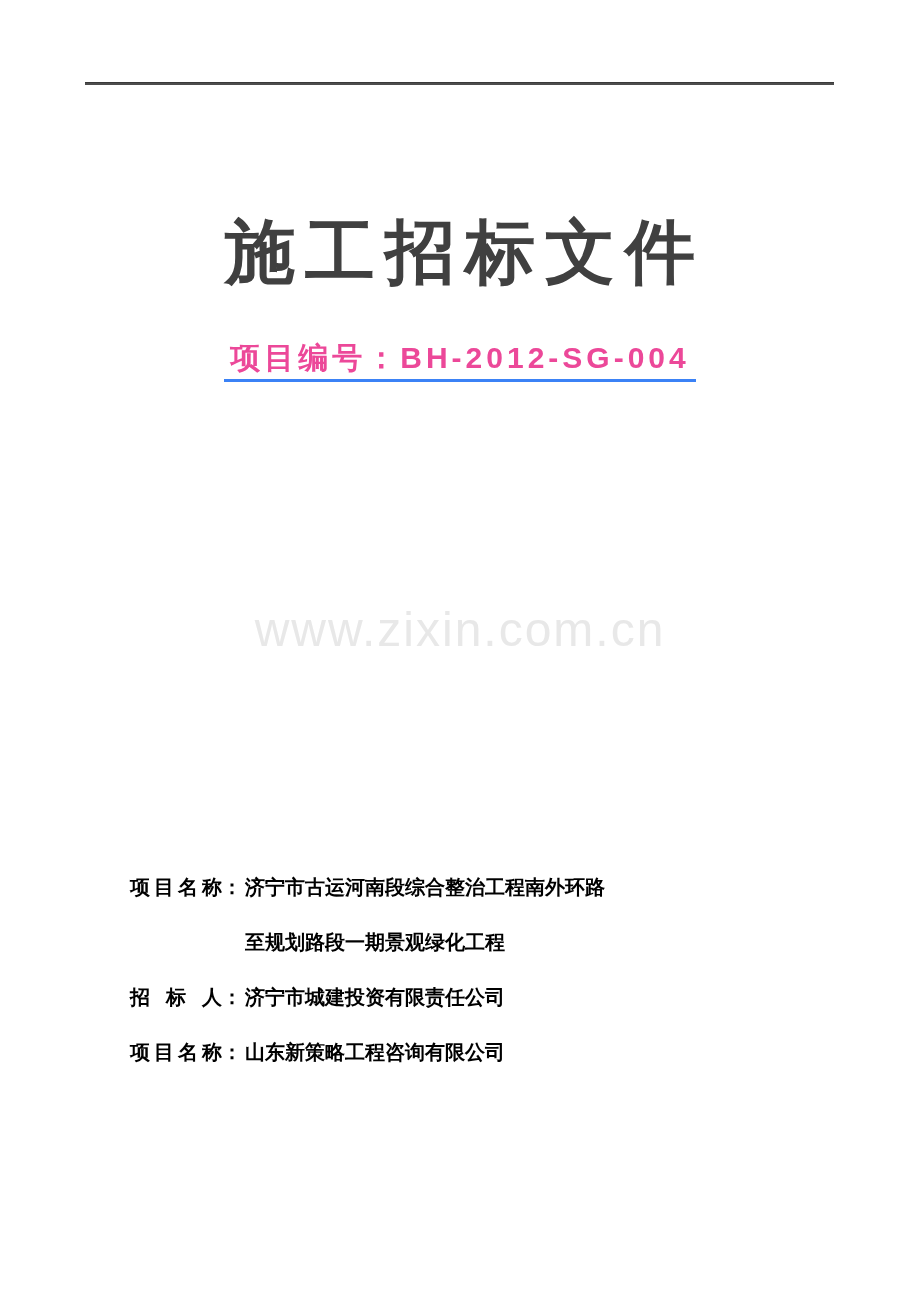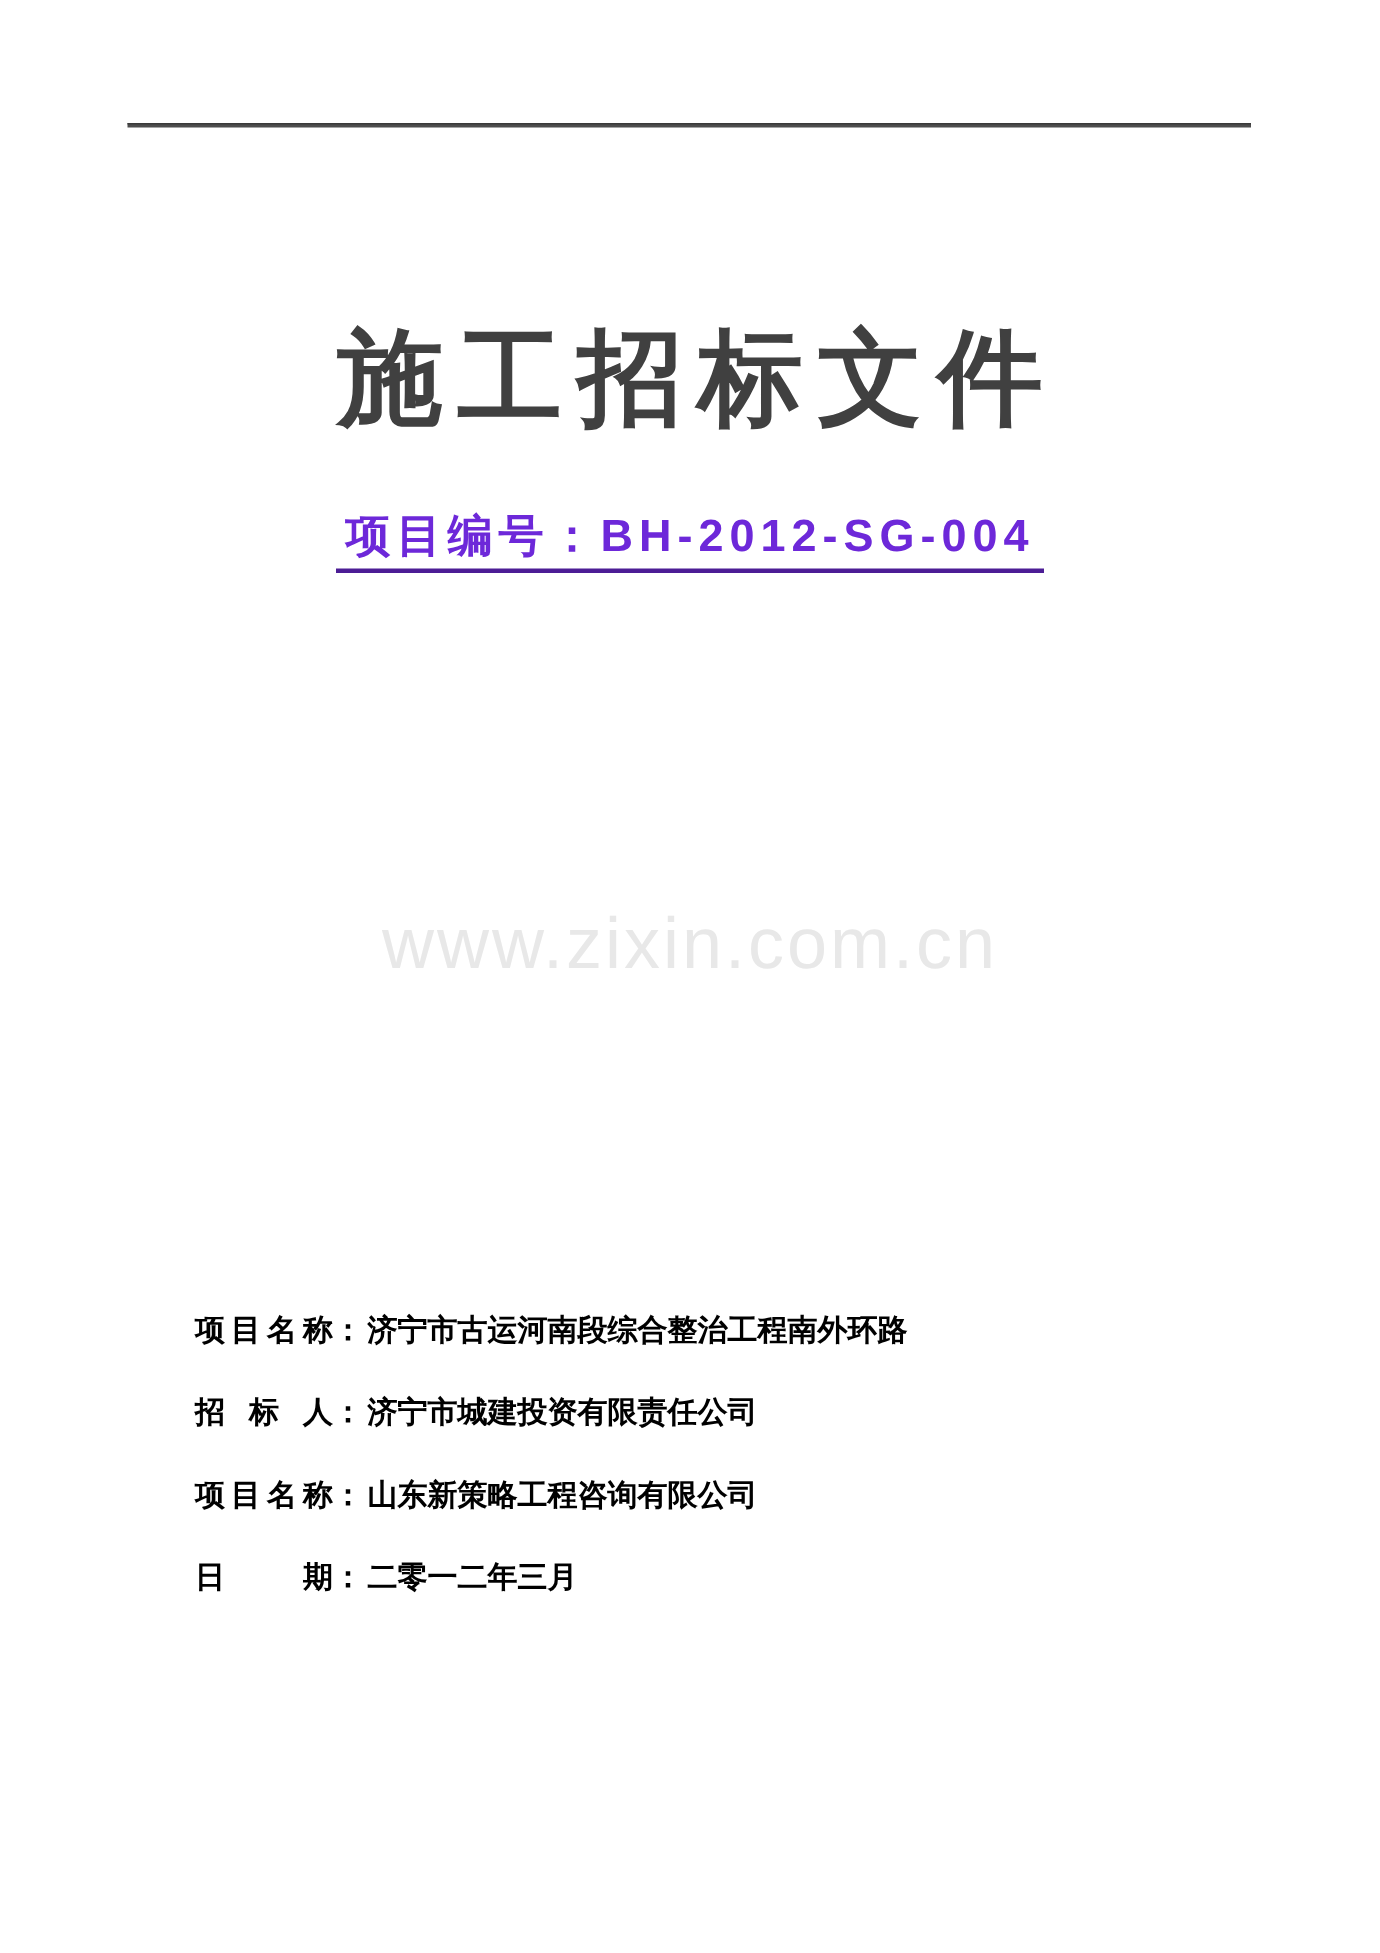--- a/index.html
+++ b/index.html
@@ -45,24 +45,24 @@
     top: 338px;
     width: 100%;
     text-align: center;
   }
   .project-no {
     display: inline-block;
     font-size: 30px;
     font-weight: bold;
     letter-spacing: 4px;
     line-height: 40px;
-    border-bottom: 3px solid #4c1d95;
+    border-bottom: 3px solid #3b82f6;
     padding: 0 6px 1px 6px;
     white-space: nowrap;
-    color: #6d28d9;
+    color: #ec4899;
   }
   .watermark {
     position: absolute;
     left: 0;
     top: 600px;
     width: 100%;
     text-align: center;
     font-size: 48px;
     font-weight: normal;
     letter-spacing: 2px;
@@ -119,28 +119,28 @@
   </div>
 
   <div class="watermark">www.zixin.com.cn</div>
 
   <div class="info-block">
 
     <div class="info-row">
       <span class="info-label">项目名称</span><span class="info-colon">：</span><span class="info-value">济宁市古运河南段综合整治工程南外环路</span>
     </div>
 
+    <div class="info-row continuation">
+      <span class="info-value">至规划路段一期景观绿化工程</span>
+    </div>
 
     <div class="info-row">
       <span class="info-label">招标人</span><span class="info-colon">：</span><span class="info-value">济宁市城建投资有限责任公司</span>
     </div>
 
     <div class="info-row">
       <span class="info-label">项目名称</span><span class="info-colon">：</span><span class="info-value">山东新策略工程咨询有限公司</span>
     </div>
 
-    <div class="info-row">
-      <span class="info-label">日期</span><span class="info-colon">：</span><span class="info-value">二零一二年三月</span>
-    </div>
 
   </div>
 
 </div>
 
 </body></html>

